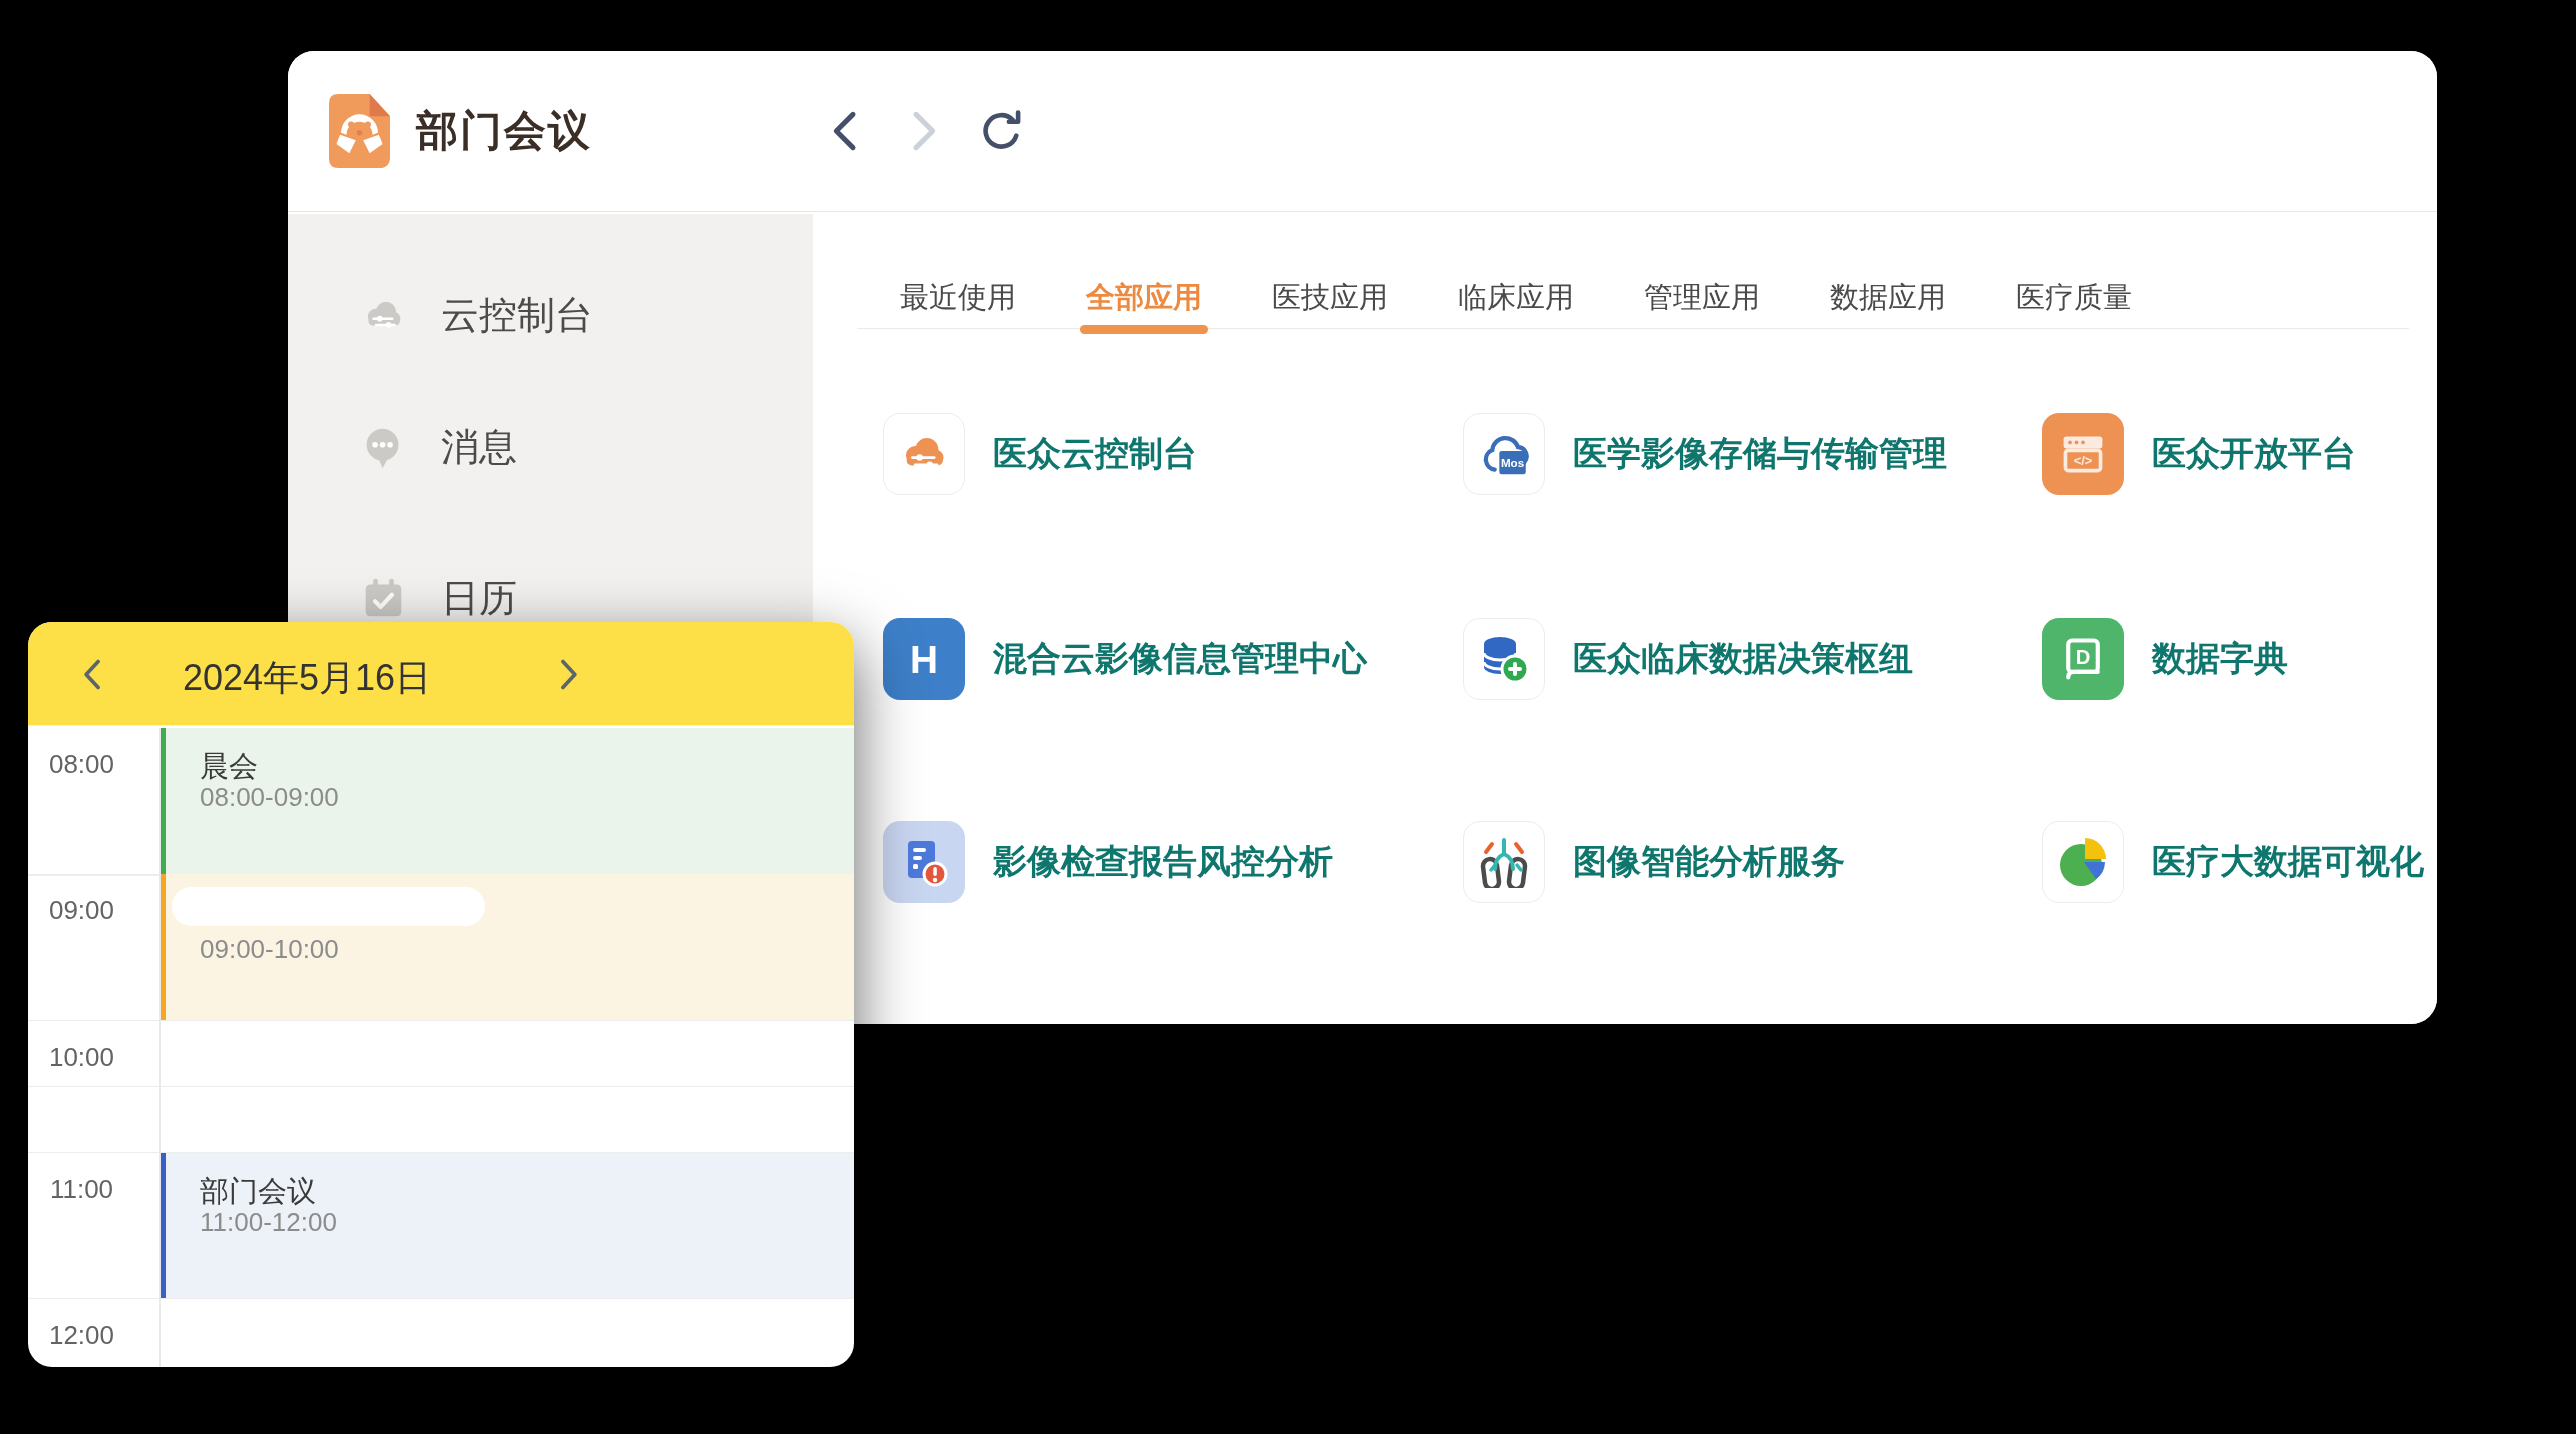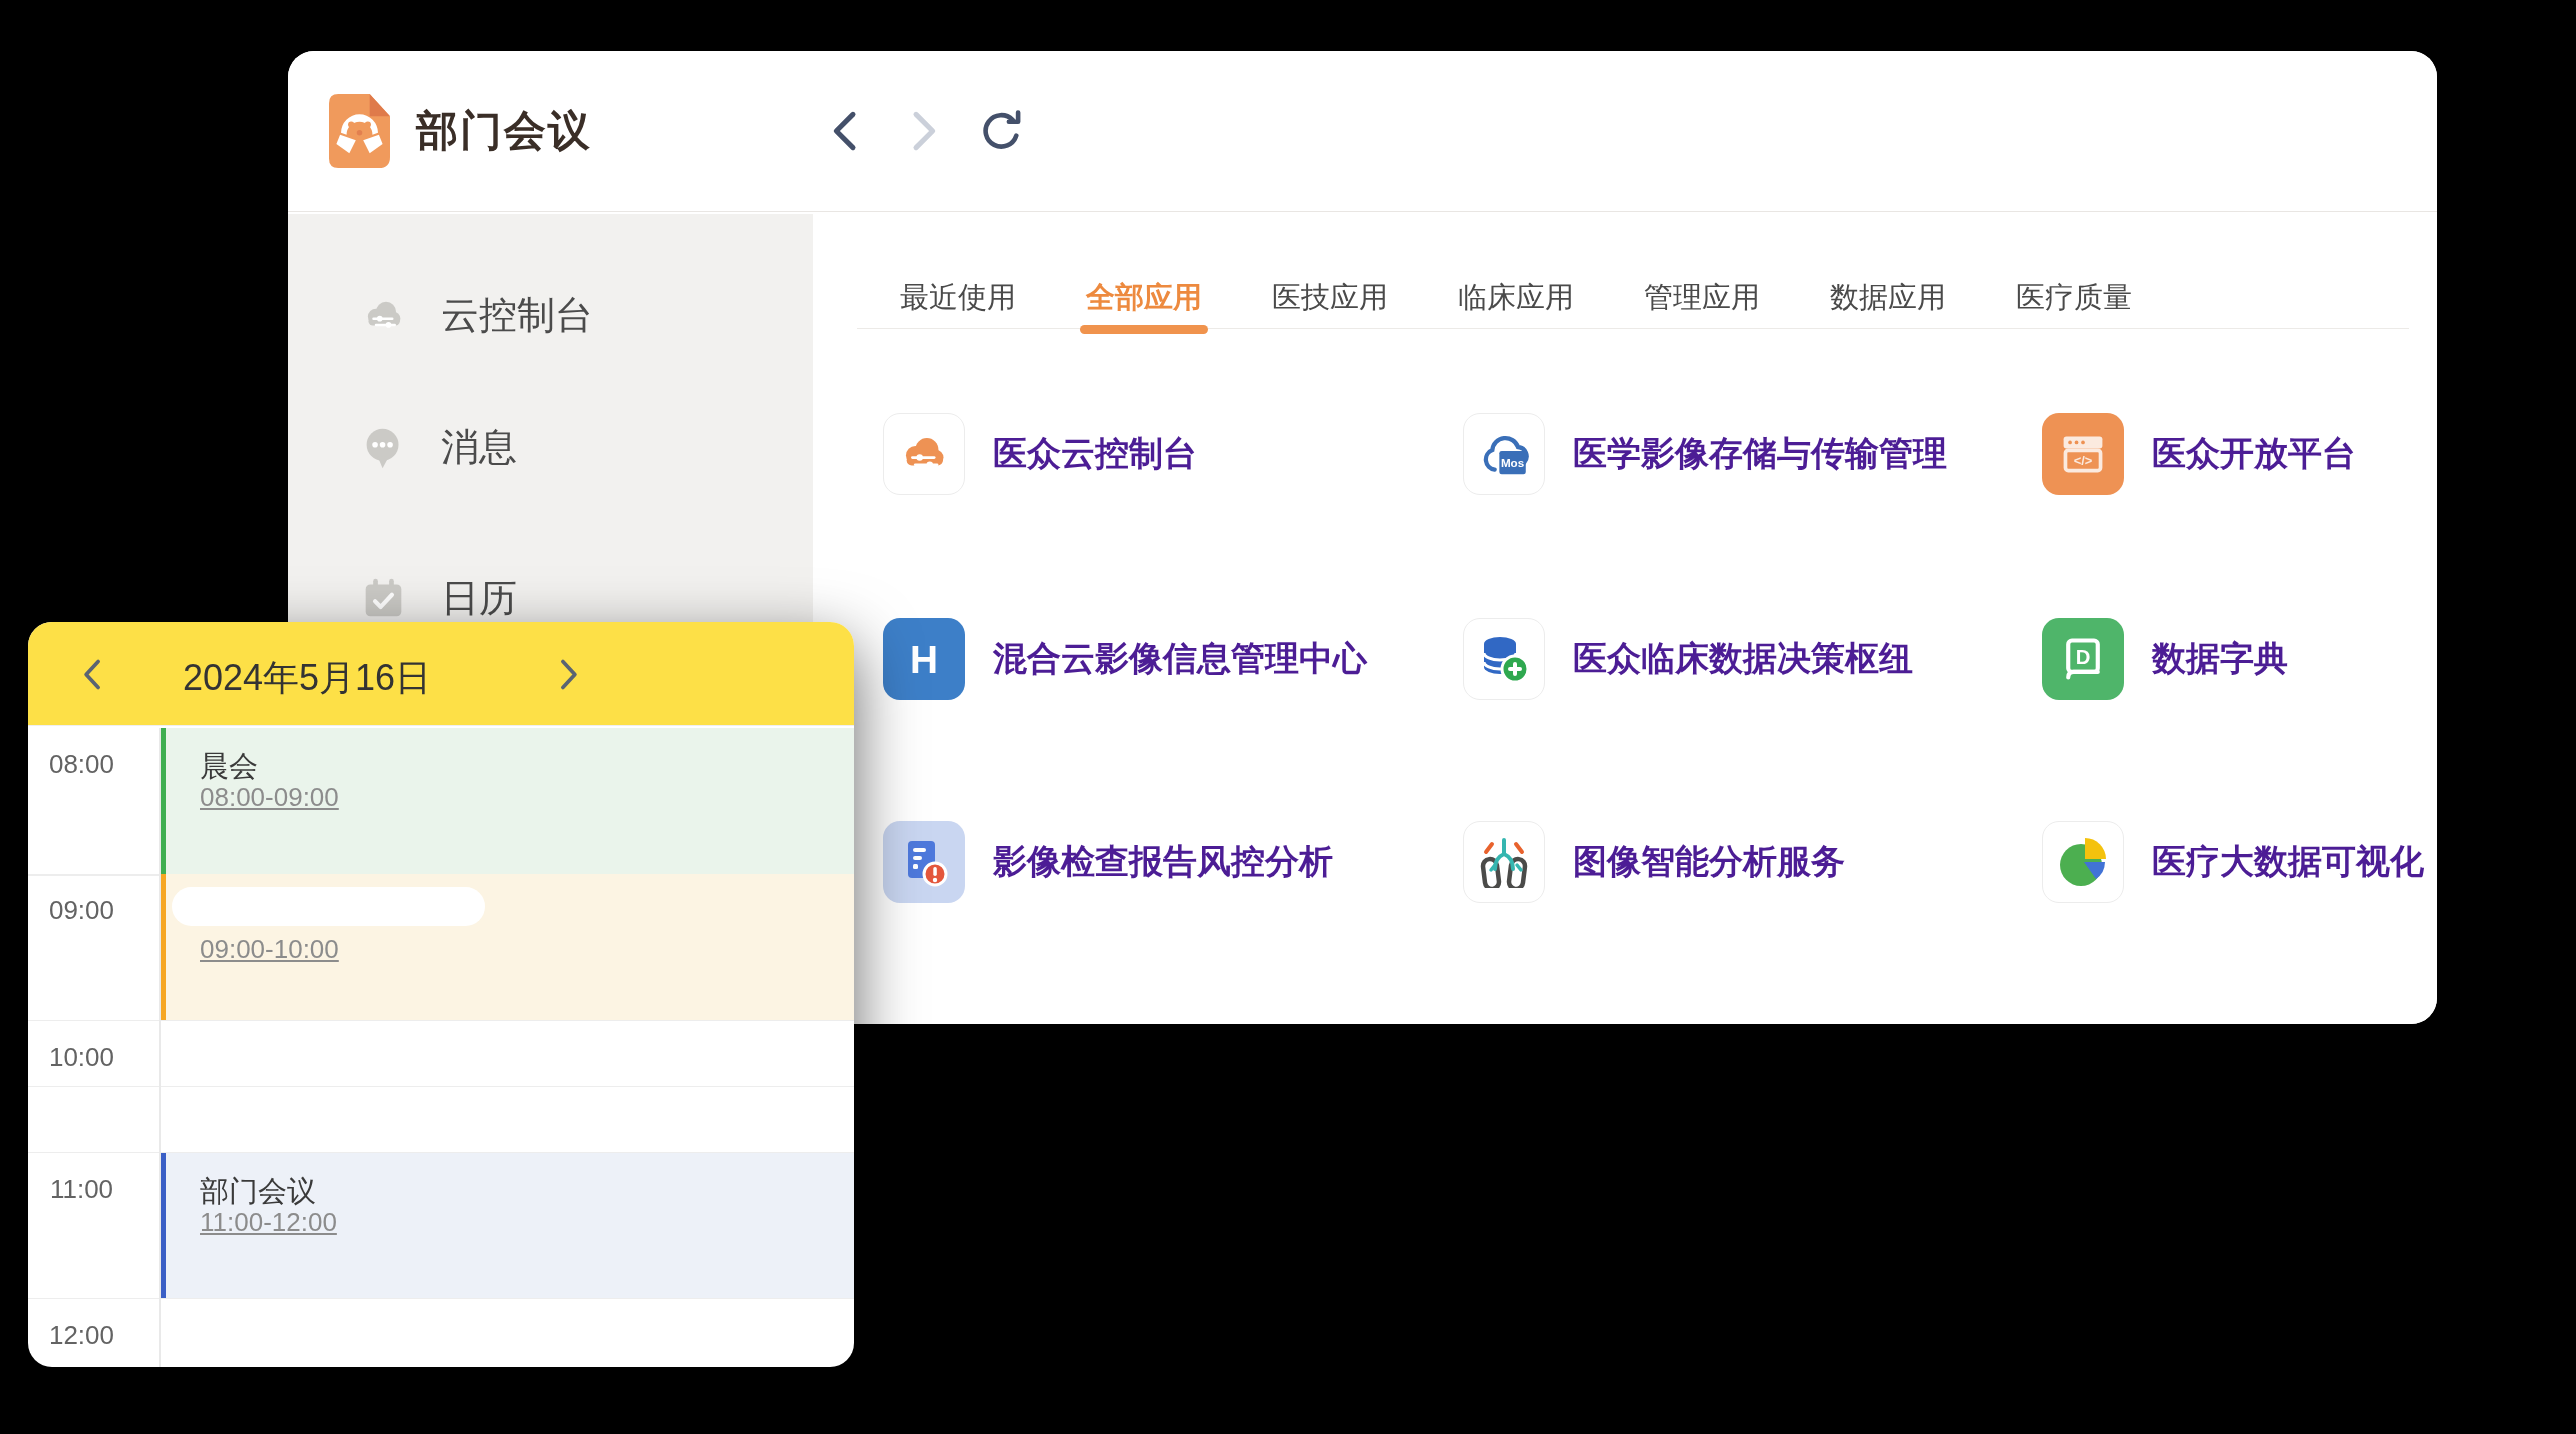--- a/index.html
+++ b/index.html
@@ -41,21 +41,21 @@
   .app-item { position:absolute; display:flex; align-items:center; gap:28px; height:82px; cursor:pointer; }
   .ac0 { left:70px; } .ac1 { left:650px; } .ac2 { left:1229px; }
   .ar0 { top:199px; } .ar1 { top:404px; } .ar2 { top:607px; }
   .tile { width:82px; height:82px; border-radius:17px; flex:0 0 auto;
           display:flex; align-items:center; justify-content:center; }
   .tile.white { background:#fff; border:1.9px solid #ECECEC; }
   .tile.orange { background:#EE9254; }
   .tile.blue   { background:#3D7FC8; }
   .tile.green  { background:#4FB56A; }
   .tile.peri   { background:#C9D6F1; }
-  .app-label { font-size:34px; font-weight:600; color:#4c1d95; white-space:nowrap; }
+  .app-label { font-size:34px; font-weight:600; color:#0f766e; white-space:nowrap; }
 
   
   .calendar { position:absolute; left:28px; top:622px; width:826px; height:745px;
               background:#fff; border-radius:24px; overflow:hidden; z-index:5;
               box-shadow:0 22.3px 65px rgba(0,0,0,0.6); }
   .cal-header { position:absolute; left:0; top:0; right:0; height:104px;
                 border-bottom:1.9px solid #EFEFEF; background:#fde047; }
   .cal-chev { position:absolute; top:34px; width:37px; height:37px; cursor:pointer; }
   .chev-prev { left:47px; } .chev-next { left:521px; }
   .cal-title { position:absolute; left:121px; top:32px; width:316px; text-align:center;
@@ -68,21 +68,21 @@
   .s10b { top:358px; height:66px; border-top:1.9px solid #EDEDED; }
   .s11 { top:424px; height:146px; border-top:1.9px solid #EDEDED; }
   .s12 { top:570px; height:68px; border-top:1.9px solid #EDEDED; }
   .gline { position:absolute; left:0; width:131px; height:1.9px; background:#EDEDED; }
   .gl-09 { top:146px; } 
   .time-lab { position:absolute; left:0; top:20.5px; width:107px; text-align:center;
               font-size:26px; color:#636363; }
   .event { position:absolute; left:131px; right:0; top:0; bottom:0; }
   .ev-bar { position:absolute; left:0; top:0; bottom:0; width:7.4px; }
   .ev-title { position:absolute; left:41px; top:18.6px; font-size:29px; font-weight:500; color:#3A3A3A; }
-  .ev-time { position:absolute; left:41px; top:54px; font-size:26px; color:#8C8C8C;text-decoration:underline; }
+  .ev-time { position:absolute; left:41px; top:54px; font-size:26px; color:#8C8C8C; }
   .ev-green { background:#EAF4EB; } .ev-green .ev-bar { background:#3FAE50; }
   .ev-orange { background:#FCF4E3; } .ev-orange .ev-bar { background:#F6A623; }
   .ev-blue { background:#EDF1F8; } .ev-blue .ev-bar { background:#3A5FC6; }
   .redact-pill { position:absolute; left:13px; top:13px; width:313px; height:39px;
                  background:#fff; border-radius:19.5px; }
   .ev-orange .ev-time { top:60px; }
 </style>
 </head>
 <body>
 

